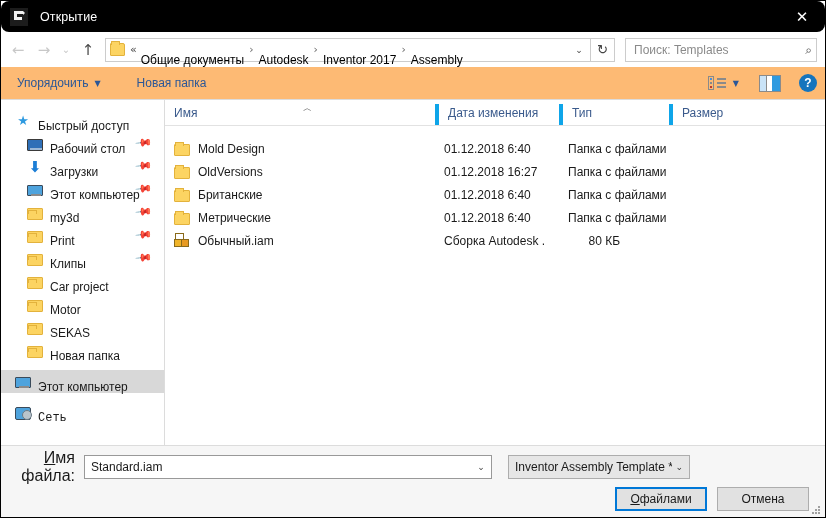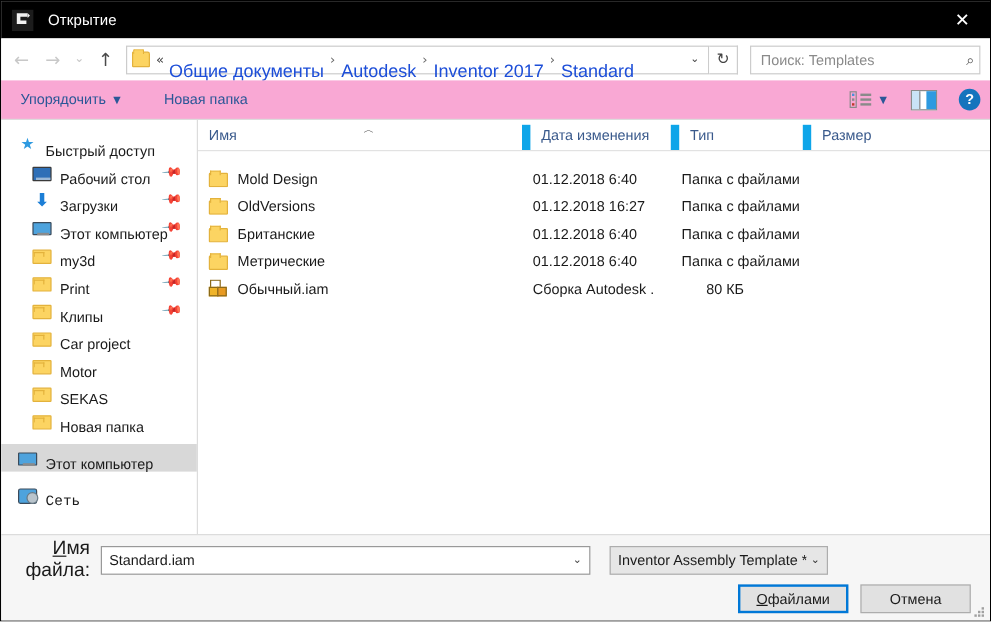--- a/index.html
+++ b/index.html
@@ -13,21 +13,21 @@
     position: relative;
     width: 826px; height: 518px;
     background: #ffffff;
     border: 1px solid #000000;
     display: flex; flex-direction: column;
   }
 
   
   #titlebar {
     height: 31px; background: #000000; color: #ffffff;
-    display: flex; align-items: center; flex: 0 0 31px;
+    display: flex; align-items: center; flex: 0 0 31px; border-radius: 8px;
   }
   #app-icon { width: 18px; height: 18px; margin-left: 9px; position: relative; flex:0 0 18px;}
   #title-text {
     margin-left: 12px; font-size: 12.5px; color: #ffffff; letter-spacing: .1px;
   }
   #titlebar-spacer { flex: 1 1 auto; }
   #close-btn {
     width: 46px; height: 31px; display:flex; align-items:center; justify-content:center;
     color: #ffffff; font-size: 15px; font-family: "DejaVu Sans", sans-serif;
   }
@@ -53,40 +53,40 @@
   .crumb-folder {
     width: 15px; height: 13px; background: #fcd462; border: 1px solid #e3b23c;
     border-radius: 1px 2px 1px 1px; flex: 0 0 15px; margin-right: 5px; position: relative;
   }
   .crumb-folder:before{
     content:""; position:absolute; left:0; top:-3px; width:7px; height:3px;
     background:#fcd462; border:1px solid #e3b23c; border-bottom:none; border-radius:1px 1px 0 0;
   }
   .crumb-sep { color: #6a6a6a; font-size: 11px; padding: 0 5px; font-family: "DejaVu Sans", sans-serif;}
   .crumb-sep.dbl { font-size: 11px; color:#444; padding: 0 4px 0 0;}
-  .crumb { font-size: 15px; color: #1d4ed8; white-space: nowrap; margin-top: 20px; }
+  .crumb { font-size: 12px; color: #000000; white-space: nowrap; margin-top: 20px; }
   #crumb-dropdown {
     margin-left: auto; width: 18px; text-align: center; color: #444; font-size: 9px;
     font-family:"DejaVu Sans", sans-serif;
   }
   #refresh-btn {
     width: 24px; height: 24px; border: 1px solid #cccccc; border-left: none;
     display: flex; align-items: center; justify-content: center;
     color: #444; font-size: 13px; background:#fff; font-family:"DejaVu Sans", sans-serif;
   }
   #searchbox {
     width: 192px; height: 24px; margin-left: 10px; border: 1px solid #cccccc;
     background: #ffffff; display: flex; align-items: center; padding: 0 4px 0 8px; flex: 0 0 192px;
   }
   #search-placeholder { font-size: 12px; color: #8a8a8a; flex: 1 1 auto; }
   #search-icon { color: #555; font-size: 12px; font-family:"DejaVu Sans", sans-serif; }
 
   
   #cmdbar {
-    height: 33px; flex: 0 0 33px; background: #f9a8d4;
+    height: 33px; flex: 0 0 33px; background: #fdba74;
     display: flex; align-items: center; border-bottom: 1px solid #dcdcdc;
     padding: 0 8px 0 16px;
   }
   .cmd-item { font-size: 12px; color: #2b5797; display: flex; align-items: center; }
   #cmd-organize { margin-right: 36px; }
   .cmd-caret { font-size: 8px; margin-left: 6px; color: #2b5797; font-family:"DejaVu Sans", sans-serif;}
   #cmdbar-spacer { flex: 1 1 auto; }
   #view-btn { display: flex; align-items: center; margin-right: 20px; }
   #view-icon { width: 18px; height: 14px; position: relative; }
   #view-icon .vcol { position:absolute; left:0; top:0; width:6px; height:14px; border:1px solid #8a8a8a; }
@@ -147,21 +147,21 @@
     font-family:"DejaVu Sans", sans-serif;
   }
   #colheader {
     height: 26px; display: flex; align-items: flex-end; border-bottom: 1px solid #e2e2e2;
     position: relative;
   }
   .col {
     font-size: 12px; color: #3a5a8c; padding-bottom: 5px; position: relative; height: 21px;
     display:flex; align-items:flex-end;
   }
-  .col + .col { border-left: 7px solid #0ea5e9; }
+  .col + .col { border-left: 4px solid #0ea5e9; }
   .col span { padding-left: 9px; }
   #col-name { width: 270px; flex:0 0 270px; }
   #col-date { width: 124px; flex:0 0 124px; }
   #col-type { width: 110px; flex:0 0 110px; }
   #col-size { width: 92px; flex:0 0 92px; }
 
   .row { height: 23px; display: flex; align-items: flex-end; }
   .cell { font-size: 12px; color: #1a1a1a; white-space: nowrap; overflow: hidden; }
   .c-name { width: 270px; flex:0 0 270px; display:flex; align-items:center; padding-left: 9px; }
   .c-date { width: 124px; flex:0 0 124px; padding-left: 9px; }
@@ -240,21 +240,21 @@
 
     <div id="crumbbox">
       <div class="crumb-folder"></div>
       <span class="crumb-sep dbl">«</span>
       <span class="crumb">Общие документы</span>
       <span class="crumb-sep">›</span>
       <span class="crumb">Autodesk</span>
       <span class="crumb-sep">›</span>
       <span class="crumb">Inventor 2017</span>
       <span class="crumb-sep">›</span>
-      <span class="crumb">Standard</span>
+      <span class="crumb">Assembly</span>
       <span id="crumb-dropdown">⌄</span>
     </div>
     <div id="refresh-btn">↻</div>
 
     <div id="searchbox">
       <span id="search-placeholder">Поиск: Templates</span>
       <span id="search-icon">⌕</span>
     </div>
   </div>
 

